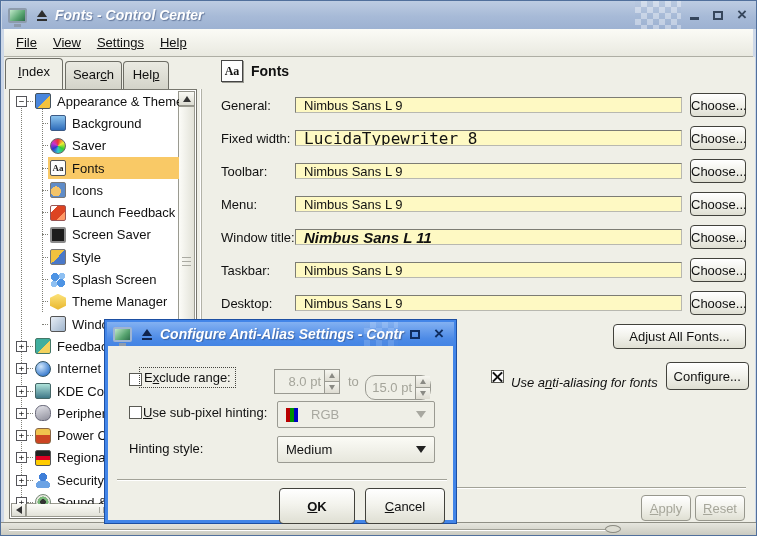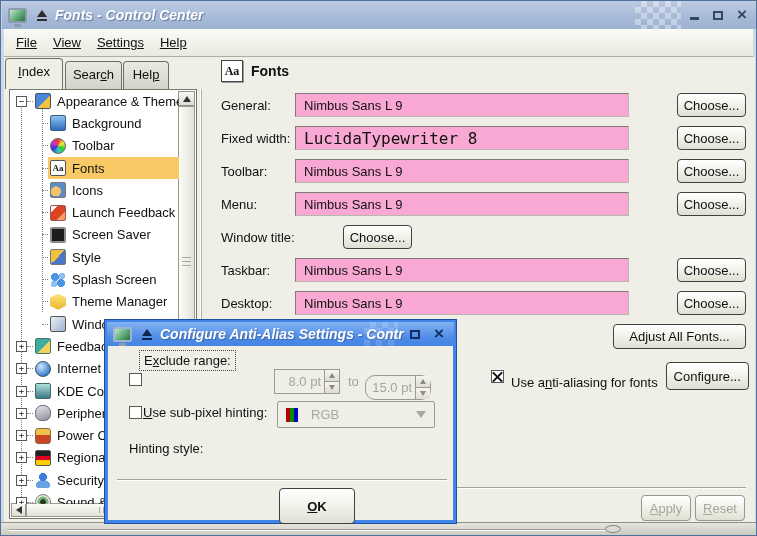--- a/index.html
+++ b/index.html
@@ -124,43 +124,43 @@
   
   .phead { position:absolute; left:220px; top:59px; display:flex; align-items:center; gap:8px; }
   .aa-doc { width:22px; height:22px; background:#fdfdfd; border:1px solid #444;
             font:bold 12px/20px "Liberation Serif", serif; text-align:center;
             box-shadow:1px 1px 0 #9a9a92; }
   .ptitle { font-weight:bold; font-size:14px; }
 
   .font-rows { position:absolute; left:220px; top:92px; width:525px; }
   .font-row { display:flex; align-items:center; height:24px; margin-bottom:9px; }
   .flabel { width:74px; flex:none; }
-  .ffield { flex:1; height:24px; background:#f9a8d4; border:1px solid #7c7c74;
+  .ffield { flex:1; height:16px; background:#fef9c3; border:1px solid #7c7c74;
             border-bottom-color:#b8b8b0; border-right-color:#b8b8b0;
             display:flex; align-items:center; padding-left:8px; overflow:hidden; white-space:nowrap; }
   .fvalue.mono { font-family:"DejaVu Sans Mono", monospace; font-size:16px; }
   .fvalue.bold-italic { font-weight:bold; font-style:italic; font-size:15px; }
   .gap8 { width:8px; flex:none; }
 
   .kbtn { font-family:"Liberation Sans", sans-serif; font-size:13px; color:#111;
           border:1px solid #42423c; border-radius:4px; height:24px;
           background:linear-gradient(180deg,#ffffff,#f3f3ed 45%,#dededt 100%);
           background:linear-gradient(180deg,#ffffff,#f3f3ed 45%,#dfdfd3 100%);
           box-shadow:inset 0 1px 0 #fff; }
-  .kbtn.choose { width:69px; flex:none;margin-left:40px; }
+  .kbtn.choose { width:56px; flex:none; }
   .kbtn:disabled, .kbtn.disabled { color:#a6a69a; border-color:#97978d; }
 
   .btn-adjust { position:absolute; left:612px; top:323px; width:133px; height:25px; }
   .aa-row { position:absolute; left:490px; top:361px; height:28px; display:flex; align-items:center; }
   .cb { width:13px; height:13px; background:#fff; border:1px solid #5a5a54; position:relative; flex:none; }
   .cb.checked::before, .cb.checked::after { content:""; position:absolute; left:-1px; top:5px;
         width:13px; height:2px; background:#111; }
   .cb.checked::before { transform:rotate(45deg); }
   .cb.checked::after { transform:rotate(-45deg); }
-  .aa-label { margin:12px 8px 0 7px; white-space:nowrap; }
+  .aa-label { margin:12px 8px 0 7px; white-space:nowrap;font-style:italic; }
   .btn-configure { width:83px; height:28px; }
 
   .hsep { position:absolute; height:2px; border-top:1px solid #a2a298; border-bottom:1px solid #fff; }
   .sep-main { left:212px; top:486px; width:533px; }
   .btn-apply { position:absolute; left:640px; top:494px; width:50px; height:26px; }
   .btn-reset { position:absolute; left:694px; top:494px; width:50px; height:26px; }
 
   
   .bottomframe { position:absolute; left:0; top:521px; width:757px; height:15px;
                  background:linear-gradient(180deg,#e6e6de,#c6c6bc); border-top:1px solid #8f8f85; }
@@ -268,21 +268,21 @@
       <span class="tlabel">Background</span>
     </span>
   </div>
 
   <div class="tree-row lvl1">
     <span class="indent"></span>
 
     <span class="stub"></span>
     <span class="cell">
       <span class="ticon ic-colors"></span>
-      <span class="tlabel">Toolbar</span>
+      <span class="tlabel">Saver</span>
     </span>
   </div>
 
   <div class="tree-row lvl1 selected">
     <span class="indent"></span>
 
     <span class="stub"></span>
     <span class="cell">
       <span class="ticon ic-fonts">Aa</span>
       <span class="tlabel">Fonts</span>
@@ -492,20 +492,23 @@
     <span class="flabel">Menu:</span>
     <span class="ffield">
           <span class="fvalue">Nimbus Sans L 9</span>
         </span>
     <span class="gap8"></span>
     <button class="kbtn choose">Choose...</button>
   </div>
 
   <div class="font-row">
     <span class="flabel">Window title:</span>
+    <span class="ffield">
+          <span class="fvalue bold-italic">Nimbus Sans L 11</span>
+        </span>
     <span class="gap8"></span>
     <button class="kbtn choose">Choose...</button>
   </div>
 
   <div class="font-row">
     <span class="flabel">Taskbar:</span>
     <span class="ffield">
           <span class="fvalue">Nimbus Sans L 9</span>
         </span>
     <span class="gap8"></span>
@@ -546,21 +549,21 @@
       <span class="wtitle">Configure Anti-Alias Settings - Contr</span>
       <span class="checker"></span>
       <span class="wbtn">
           <i class="g-max"></i>
         </span>
       <span class="wbtn g-close">×</span>
     </div>
     <div class="dbody">
 
       <span class="cb d-abs" id="excl-cb" style="left:21px;top:27px;"></span>
-      <span class="focuslbl d-abs" style="left:31px;top:4px;"><span>E</span><u>x</u><span>clude range:</span></span>
+      <span class="focuslbl d-abs" style="left:31px;top:21px;"><span>E</span><u>x</u><span>clude range:</span></span>
 
       <span class="spin" style="left:166px;top:23px;text-align:center;">
         <span class="val">8.0 pt</span>
         <span class="spinbtns">
             <span>
               <i class="sp-up"></i>
             </span>
             <span>
               <i class="sp-dn"></i>
             </span>
@@ -581,19 +584,24 @@
 
       <span class="cb d-abs" id="subpx-cb" style="left:21px;top:60px;"></span>
       <span class="d-abs" style="left:35px;top:59px;white-space:nowrap;"><u>U</u><span>se sub-pixel hinting:</span></span>
       <span class="combo disabled" style="left:169px;top:55px;gap:13px;">
         <span class="rgbicon"></span>
         <span>RGB</span>
         <span class="arrow"></span>
       </span>
 
       <span class="d-abs" style="left:21px;top:95px;white-space:nowrap;">Hinting style:</span>
+      <span class="combo" style="left:169px;top:90px;">
+        <span>Medium</span>
+        <span class="arrow"></span>
+      </span>
 
       <div class="hsep sep-dlg d-abs"></div>
       <button class="kbtn dbtn ok"><span><u>O</u><span>K</span></span></button>
+      <button class="kbtn dbtn cancel"><span><u>C</u><span>ancel</span></span></button>
     </div>
   </div>
 
 </div>
 
 </body></html>

